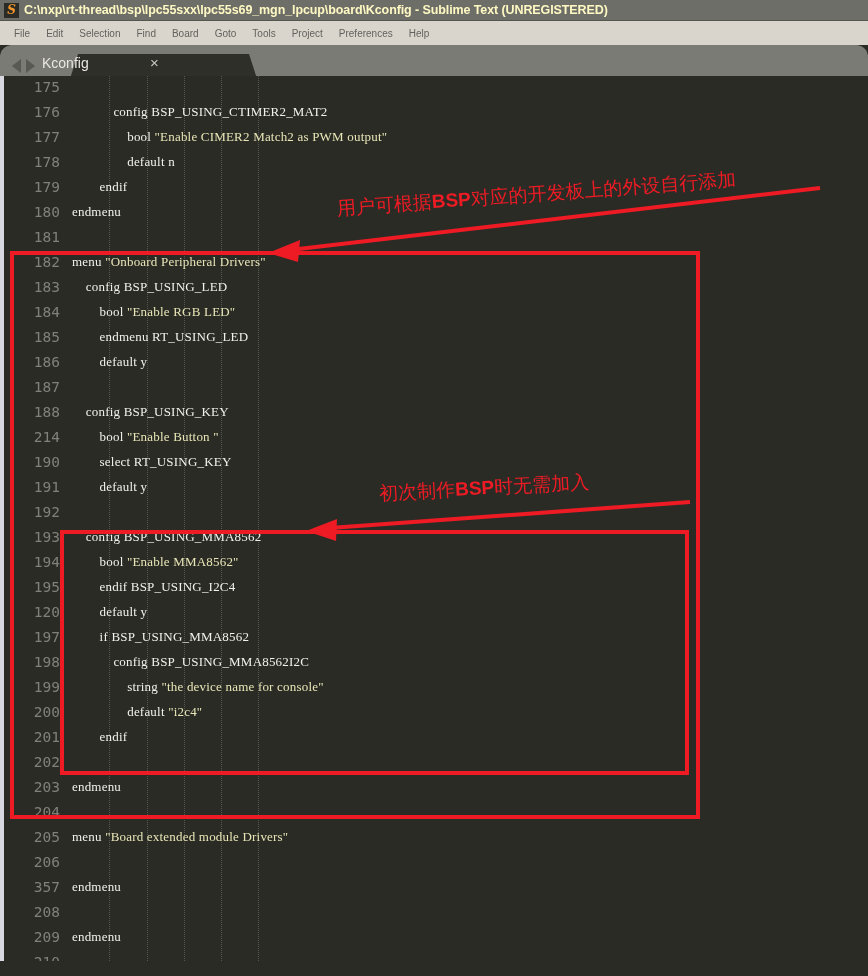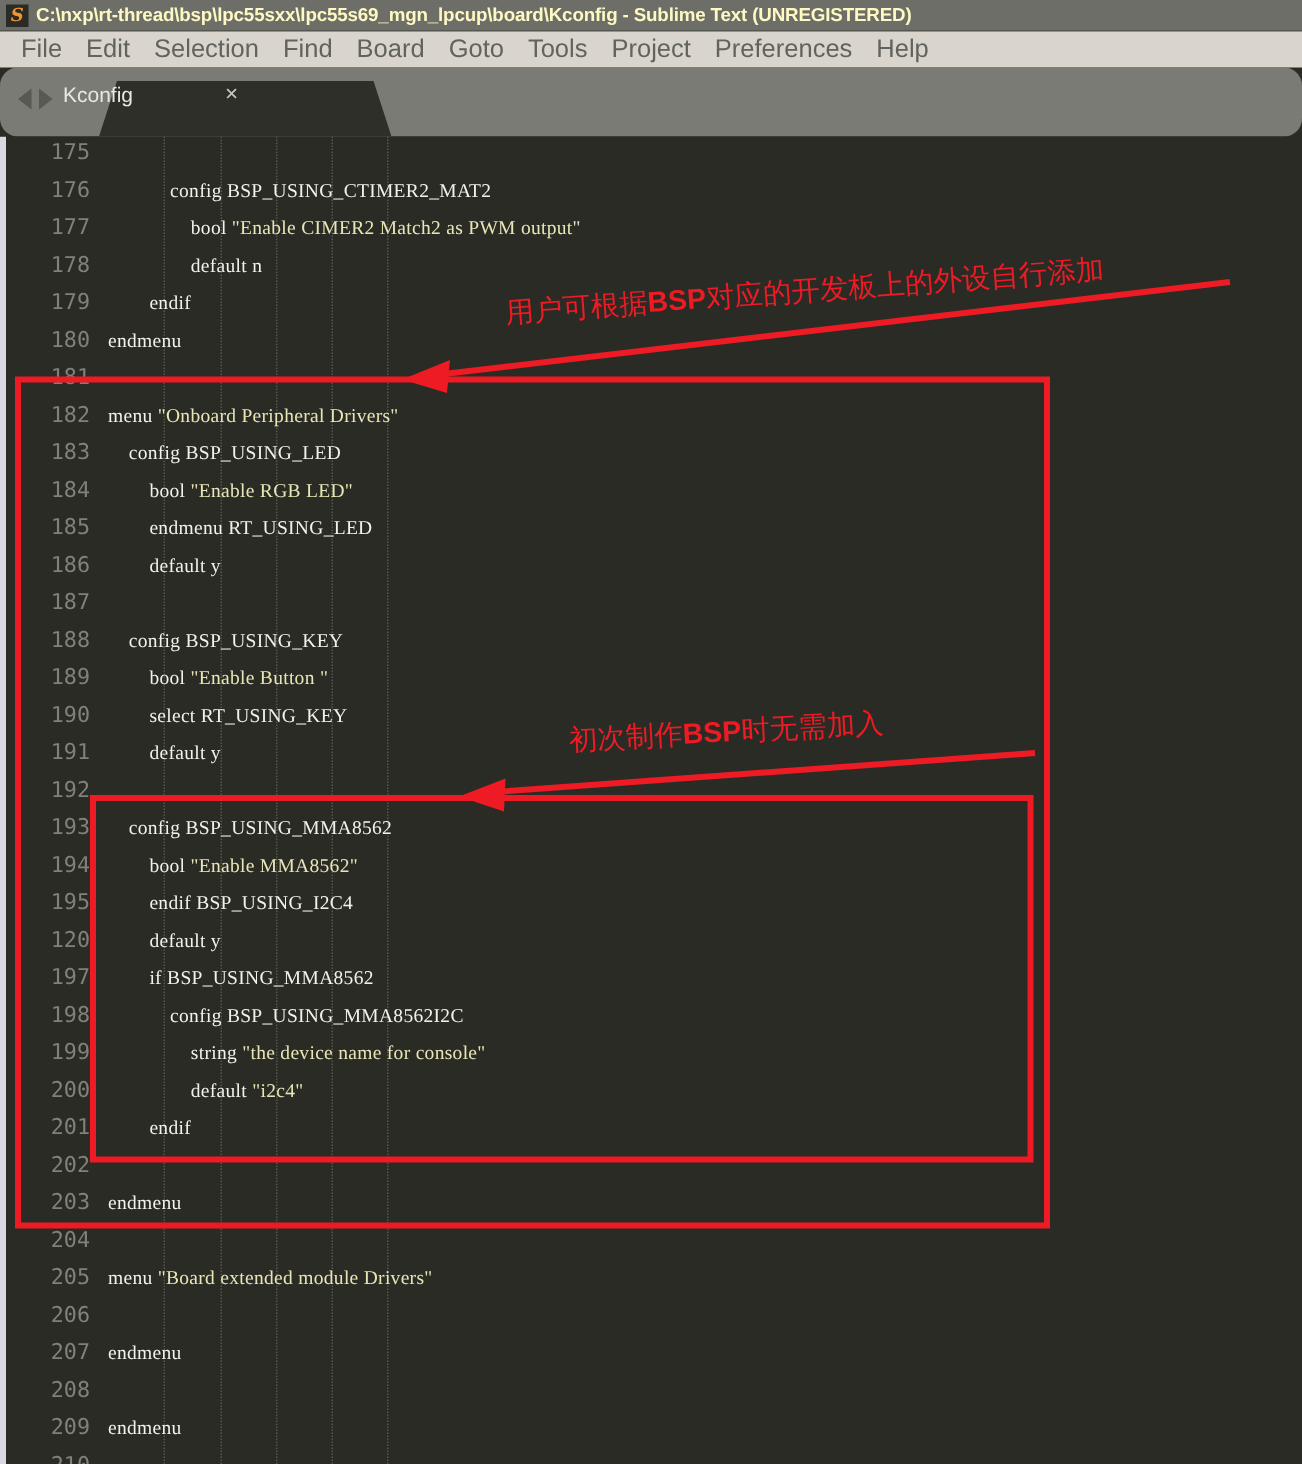--- a/index.html
+++ b/index.html
@@ -30,21 +30,21 @@
     white-space:nowrap; letter-spacing:-0.1px;
   }
 
   
   #menubar {
     position:absolute; left:0; top:21px; width:868px; height:24px;
     background:#d9d5cc;
     display:flex; align-items:center; padding-left:6px;
   }
   #menubar .mi {
-    color:#62625e; font-size:17px;
+    color:#62625e; font-size:10px;
     font-family:"Liberation Sans", sans-serif;
     padding:2px 8px; white-space:nowrap; cursor:default;
   }
 
   
   #tabbar {
     position:absolute; left:0; top:45px; width:868px; height:46px;
     background:#7b7b75;
     border-radius:12px;
   }
@@ -68,21 +68,21 @@
     font-family:"Liberation Sans", sans-serif;
   }
   #tab-close {
     position:absolute; left:150px; top:9px;
     color:#c8c8c0; font-size:15px; line-height:17px;
     font-family:"Liberation Sans", sans-serif;
   }
 
   
   #editor {
-    position:absolute; left:0; top:91px; width:868px; height:885px;
+    position:absolute; left:0; top:76px; width:868px; height:885px;
     background:#2b2b26; overflow:hidden;
   }
   #gutter-rule {
     position:absolute; left:0; top:0; width:4px; height:885px;
     background:#d8d8e0;
   }
   #code {
     position:absolute; left:0; top:0; width:868px; height:885px;
     font-family:"DejaVu Sans Mono", monospace;
     font-size:15.5px;
@@ -165,39 +165,39 @@
       <div class="row"><span class="ln">179</span><span class="src">        endif</span></div>
       <div class="row"><span class="ln">180</span><span class="src">endmenu</span></div>
       <div class="row"><span class="ln">181</span><span class="src"></span></div>
       <div class="row"><span class="ln">182</span><span class="src">menu <span class="str">"Onboard Peripheral Drivers"</span></span></div>
       <div class="row"><span class="ln">183</span><span class="src">    config BSP_USING_LED</span></div>
       <div class="row"><span class="ln">184</span><span class="src">        bool <span class="str">"Enable RGB LED"</span></span></div>
       <div class="row"><span class="ln">185</span><span class="src">        endmenu RT_USING_LED</span></div>
       <div class="row"><span class="ln">186</span><span class="src">        default y</span></div>
       <div class="row"><span class="ln">187</span><span class="src"></span></div>
       <div class="row"><span class="ln">188</span><span class="src">    config BSP_USING_KEY</span></div>
-      <div class="row"><span class="ln">189</span><span class="src">        bool <span class="str">"Enable Button "</span></span></div>
+      <div class="row"><span class="ln">214</span><span class="src">        bool <span class="str">"Enable Button "</span></span></div>
       <div class="row"><span class="ln">190</span><span class="src">        select RT_USING_KEY</span></div>
       <div class="row"><span class="ln">191</span><span class="src">        default y</span></div>
       <div class="row"><span class="ln">192</span><span class="src"></span></div>
       <div class="row"><span class="ln">193</span><span class="src">    config BSP_USING_MMA8562</span></div>
       <div class="row"><span class="ln">194</span><span class="src">        bool <span class="str">"Enable MMA8562"</span></span></div>
       <div class="row"><span class="ln">195</span><span class="src">        endif BSP_USING_I2C4</span></div>
       <div class="row"><span class="ln">120</span><span class="src">        default y</span></div>
       <div class="row"><span class="ln">197</span><span class="src">        if BSP_USING_MMA8562</span></div>
       <div class="row"><span class="ln">198</span><span class="src">            config BSP_USING_MMA8562I2C</span></div>
       <div class="row"><span class="ln">199</span><span class="src">                string <span class="str">"the device name for console"</span></span></div>
       <div class="row"><span class="ln">200</span><span class="src">                default <span class="str">"i2c4"</span></span></div>
       <div class="row"><span class="ln">201</span><span class="src">        endif</span></div>
       <div class="row"><span class="ln">202</span><span class="src"></span></div>
       <div class="row"><span class="ln">203</span><span class="src">endmenu</span></div>
       <div class="row"><span class="ln">204</span><span class="src"></span></div>
       <div class="row"><span class="ln">205</span><span class="src">menu <span class="str">"Board extended module Drivers"</span></span></div>
       <div class="row"><span class="ln">206</span><span class="src"></span></div>
-      <div class="row"><span class="ln">207</span><span class="src">endmenu</span></div>
+      <div class="row"><span class="ln">357</span><span class="src">endmenu</span></div>
       <div class="row"><span class="ln">208</span><span class="src"></span></div>
       <div class="row"><span class="ln">209</span><span class="src">endmenu</span></div>
       <div class="row"><span class="ln">210</span><span class="src"></span></div>
     </div>
 </div>
 
 <svg id="overlay" viewBox="0 0 868 976" width="868" height="976">
 
   <rect x="12" y="253" width="686" height="564" fill="none" stroke="#ee1b24" stroke-width="4"></rect>
 

